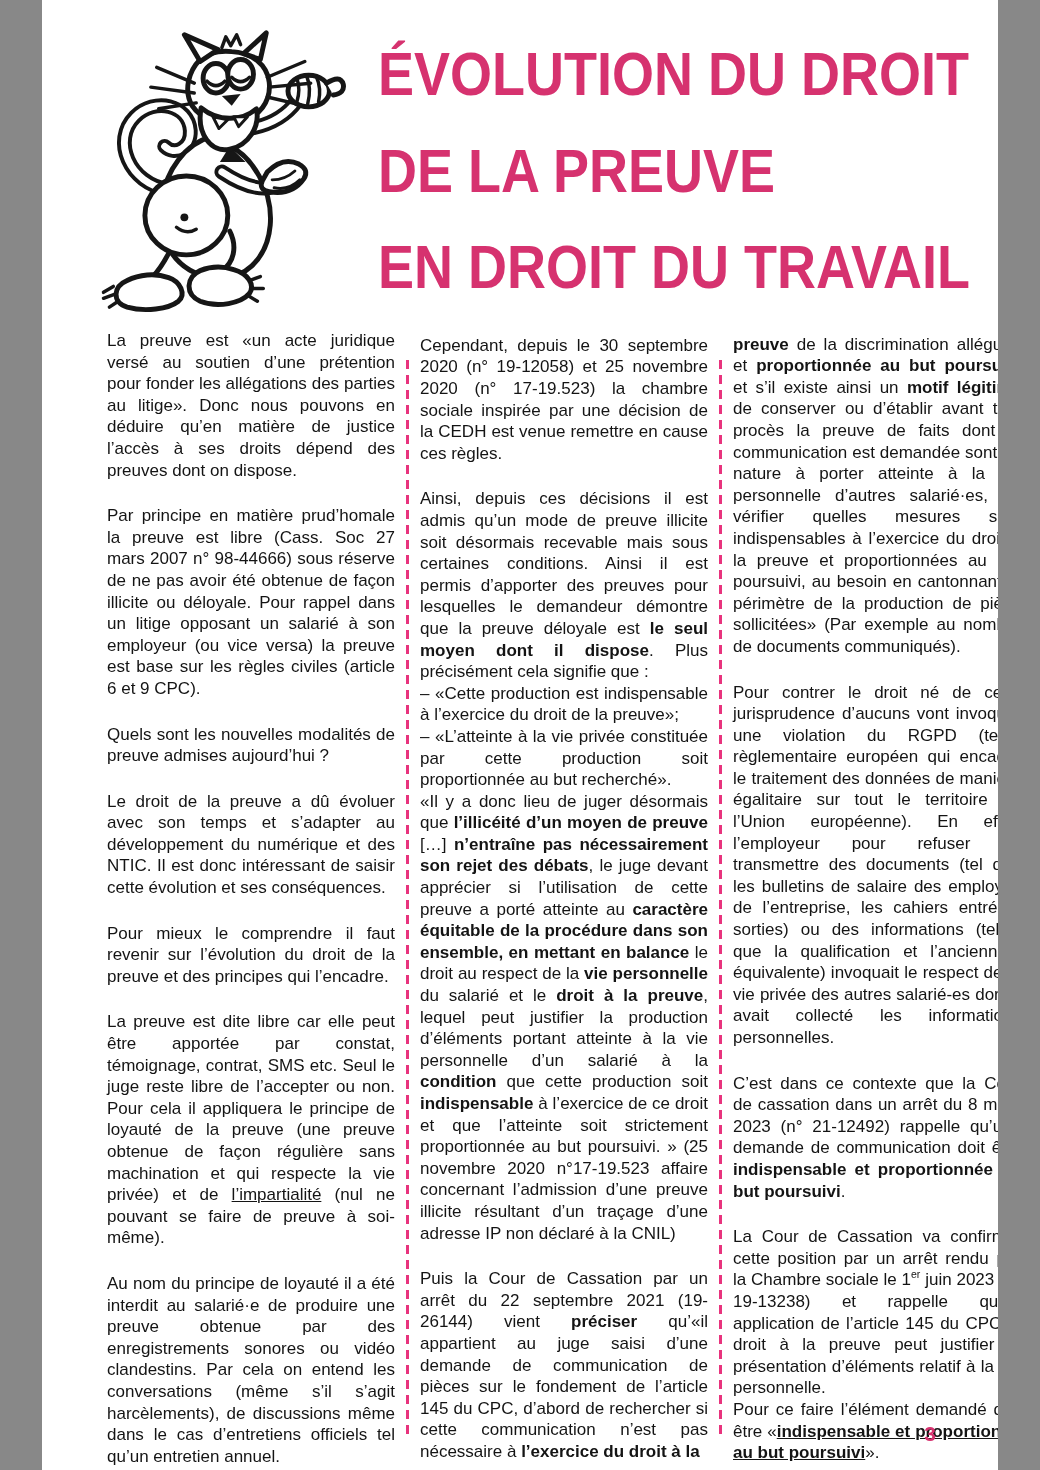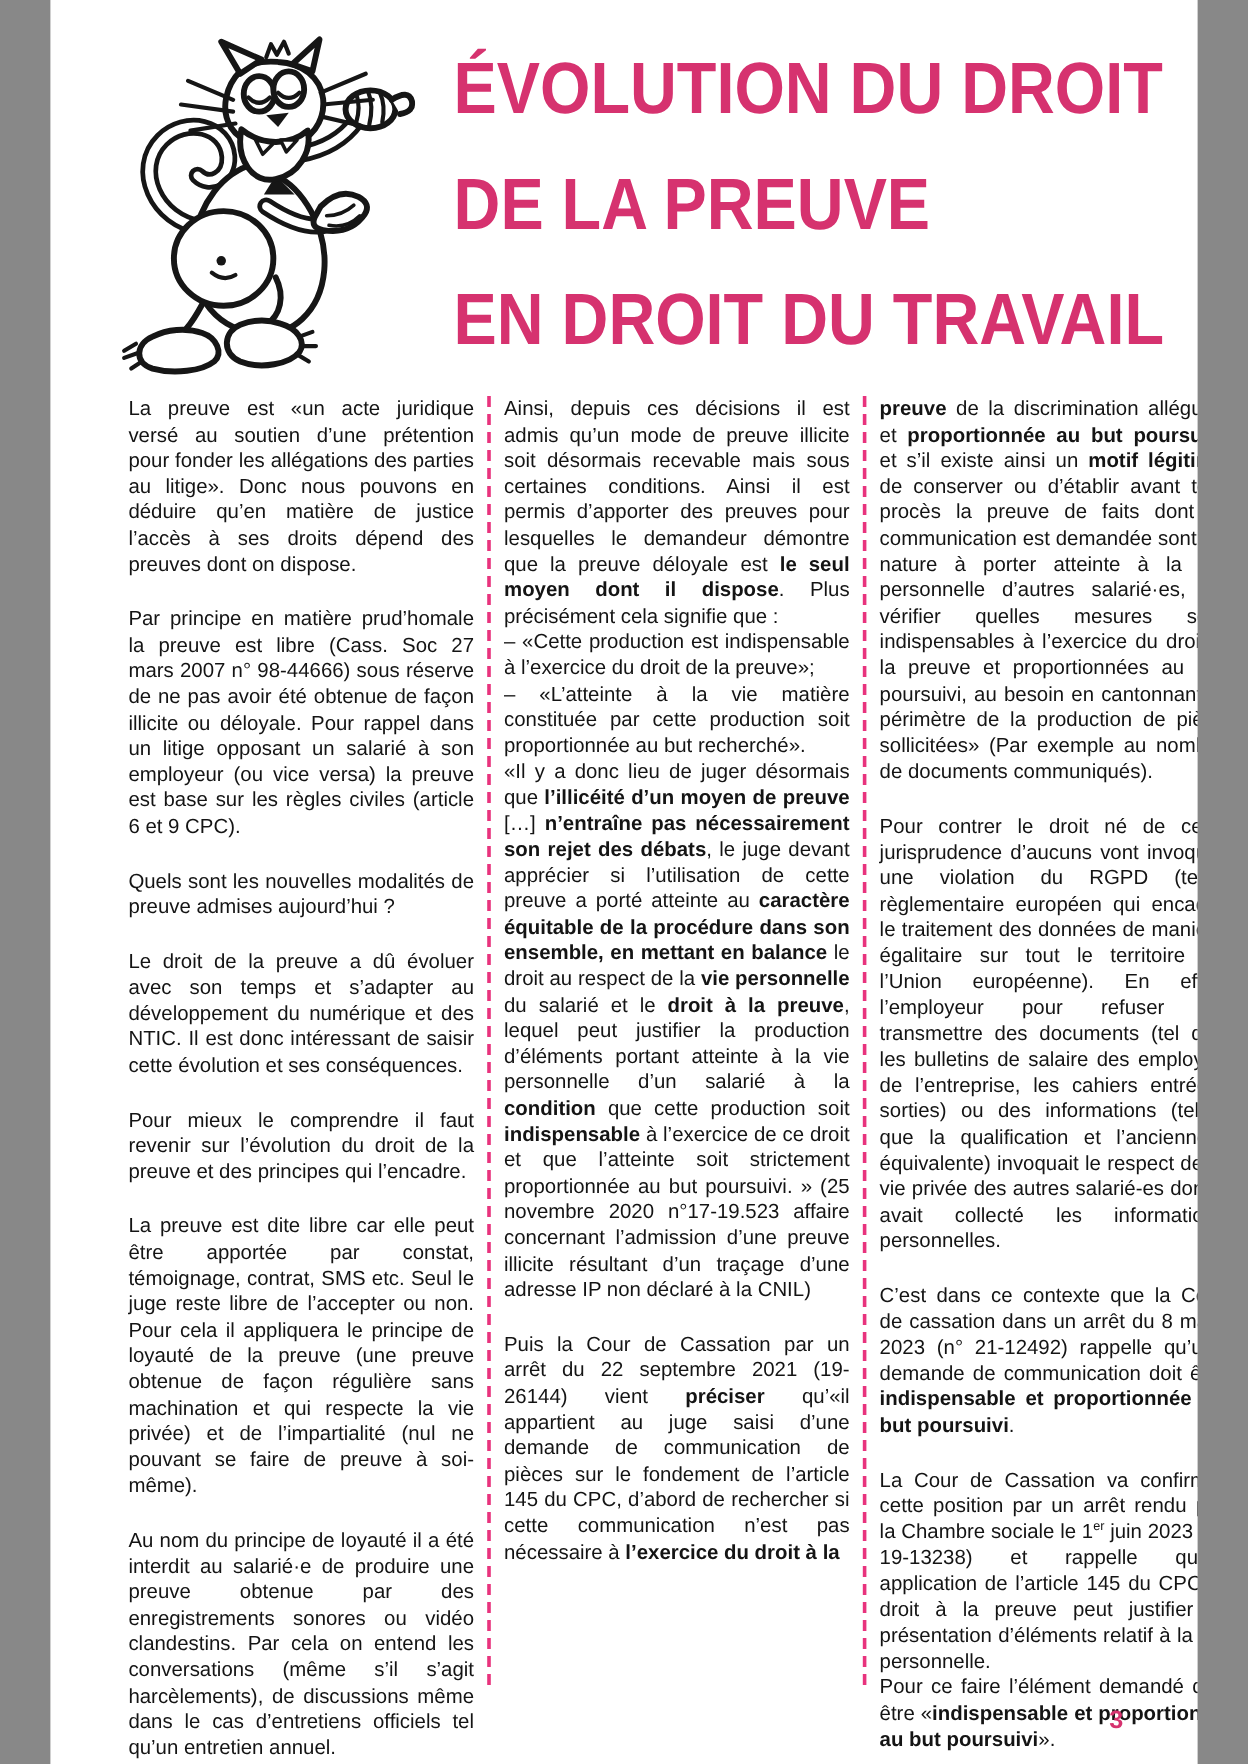--- a/index.html
+++ b/index.html
@@ -30,41 +30,41 @@
     line-height:86px;
     letter-spacing:0px;
     transform:scaleY(1.12);
     transform-origin:top left;
     text-transform:uppercase;
   }
   .title .tl{display:block;white-space:nowrap;}
   
   .content{
     position:absolute;left:65px;top:330px;width:916px;
-    display:flex;align-items:flex-start;
+    display:flex;align-items:center;
   }
   .col{
     width:288px;flex:0 0 288px;
     font-size:17px;line-height:21.6px;
     text-align:justify;
     hyphens:auto;
   }
   .divider{
     flex:0 0 3px;width:3px;height:1078px;
     margin:0 11px;
     background:repeating-linear-gradient(
       to bottom,
       var(--dash) 0px, var(--dash) 9px,
       transparent 9px, transparent 15px);
   }
   .para{margin:0;}
   .para + .para{margin-top:24px;}
   .para.tight{margin-top:0;}
   .b{font-weight:bold;}
-  .u{}
+  .u{text-decoration:underline;}
   .sup{vertical-align:super;font-size:0.62em;line-height:0;}
   
   .pagenum{
     position:absolute;right:62px;top:1422px;
     color:var(--pink);
     font-size:21px;font-weight:bold;
   }
 </style>
 </head>
 <body>
@@ -137,23 +137,24 @@
         <p class="para"><span>La preuve est «un acte juridique versé au soutien d’une prétention pour fonder les allégations des parties au litige». Donc nous pouvons en déduire qu’en matière de justice l’accès à ses droits dépend des preuves dont on dispose.</span></p>
         <p class="para"><span>Par principe en matière prud’homale la preuve est libre (Cass. Soc 27 mars 2007 n° 98-44666) sous réserve de ne pas avoir été obtenue de façon illicite ou déloyale. Pour rappel dans un litige opposant un salarié à son employeur (ou vice versa) la preuve est base sur les règles civiles (article 6 et 9 CPC).</span></p>
         <p class="para"><span>Quels sont les nouvelles modalités de preuve admises aujourd’hui ?</span></p>
         <p class="para"><span>Le droit de la preuve a dû évoluer avec son temps et s’adapter au développement du numérique et des NTIC. Il est donc intéressant de saisir cette évolution et ses conséquences.</span></p>
         <p class="para"><span>Pour mieux le comprendre il faut revenir sur l’évolution du droit de la preuve et des principes qui l’encadre.</span></p>
         <p class="para"><span>La preuve est dite libre car elle peut être apportée par constat, témoignage, contrat, SMS etc. Seul le juge reste libre de l’accepter ou non. Pour cela il appliquera le principe de loyauté de la preuve (une preuve obtenue de façon régulière sans machination et qui respecte la vie privée) et de </span><span class="u">l’impartialité</span><span> (nul ne pouvant se faire de preuve à soi-même).</span></p>
         <p class="para"><span>Au nom du principe de loyauté il a été interdit au salarié·e de produire une preuve obtenue par des enregistrements sonores ou vidéo clandestins. Par cela on entend les conversations (même s’il s’agit harcèlements), de discussions même dans le cas d’entretiens officiels tel qu’un entretien annuel.</span></p>
       </div>
     <div class="divider"></div>
     <div class="col">
+        <p class="para"><span>Cependant, depuis le 30 septembre 2020 (n° 19-12058) et 25 novembre 2020 (n° 17-19.523) la chambre sociale inspirée par une décision de la CEDH est venue remettre en cause ces règles.</span></p>
         <p class="para"><span>Ainsi, depuis ces décisions il est admis qu’un mode de preuve illicite soit désormais recevable mais sous certaines conditions. Ainsi il est permis d’apporter des preuves pour lesquelles le demandeur démontre que la preuve déloyale est </span><span class="b">le seul moyen dont il dispose</span><span>. Plus précisément cela signifie que :</span></p>
         <p class="para tight"><span>– «Cette production est indispensable à l’exercice du droit de la preuve»;</span></p>
-        <p class="para tight"><span>– «L’atteinte à la vie matière constituée par cette production soit proportionnée au but recherché».</span></p>
+        <p class="para tight"><span>– «L’atteinte à la vie privée constituée par cette production soit proportionnée au but recherché».</span></p>
         <p class="para tight"><span>«Il y a donc lieu de juger désormais que </span><span class="b">l’illicéité d’un moyen de preuve</span><span> […] </span><span class="b">n’entraîne pas nécessairement son rejet des débats</span><span>, le juge devant apprécier si l’utilisation de cette preuve a porté atteinte au </span><span class="b">caractère équitable de la procédure dans son ensemble, en mettant en balance</span><span> le droit au respect de la </span><span class="b">vie personnelle</span><span> du salarié et le </span><span class="b">droit à la preuve</span><span>, lequel peut justifier la production d’éléments portant atteinte à la vie personnelle d’un salarié à la </span><span class="b">condition</span><span> que cette production soit </span><span class="b">indispensable</span><span> à l’exercice de ce droit et que l’atteinte soit strictement proportionnée au but poursuivi. » (25 novembre 2020 n°17-19.523 affaire concernant l’admission d’une preuve illicite résultant d’un traçage d’une adresse IP non déclaré à la CNIL)</span></p>
         <p class="para"><span>Puis la Cour de Cassation par un arrêt du 22 septembre 2021 (19-26144) vient </span><span class="b">préciser</span><span> qu’«il appartient au juge saisi d’une demande de communication de pièces sur le fondement de l’article 145 du CPC, d’abord de rechercher si cette communication n’est pas nécessaire à </span><span class="b">l’exercice du droit à la</span></p>
       </div>
     <div class="divider"></div>
     <div class="col">
         <p class="para"><span class="b">preuve</span><span> de la discrimination alléguée et </span><span class="b">proportionnée au but poursuivi</span><span> et s’il existe ainsi un </span><span class="b">motif légitime</span><span> de conserver ou d’établir avant tout procès la preuve de faits dont la communication est demandée sont de nature à porter atteinte à la vie personnelle d’autres salarié·es, de vérifier quelles mesures sont indispensables à l’exercice du droit à la preuve et proportionnées au but poursuivi, au besoin en cantonnant le périmètre de la production de pièce sollicitées» (Par exemple au nombre de documents communiqués).</span></p>
         <p class="para"><span>Pour contrer le droit né de cette jurisprudence d’aucuns vont invoquer une violation du RGPD (texte règlementaire européen qui encadre le traitement des données de manière égalitaire sur tout le territoire de l’Union européenne). En effet, l’employeur pour refuser de transmettre des documents (tel que les bulletins de salaire des employés de l’entreprise, les cahiers entrées-sorties) ou des informations (telles que la qualification et l’ancienneté équivalente) invoquait le respect de la vie privée des autres salarié-es dont il avait collecté les informations personnelles.</span></p>
         <p class="para"><span>C’est dans ce contexte que la Cour de cassation dans un arrêt du 8 mars 2023 (n° 21-12492) rappelle qu’une demande de communication doit être </span><span class="b">indispensable et proportionnée au but poursuivi</span><span>.</span></p>
         <p class="para"><span>La Cour de Cassation va confirmer cette position par un arrêt rendu par la Chambre sociale le 1</span><sup class="sup">er</sup><span> juin 2023 (n° 19-13238) et rappelle qu’en application de l’article 145 du CPC le droit à la preuve peut justifier la présentation d’éléments relatif à la vie personnelle.</span></p>
         <p class="para tight"><span>Pour ce faire l’élément demandé doit être «</span><span class="b u">indispensable et proportionné au but poursuivi</span><span>».</span></p>

